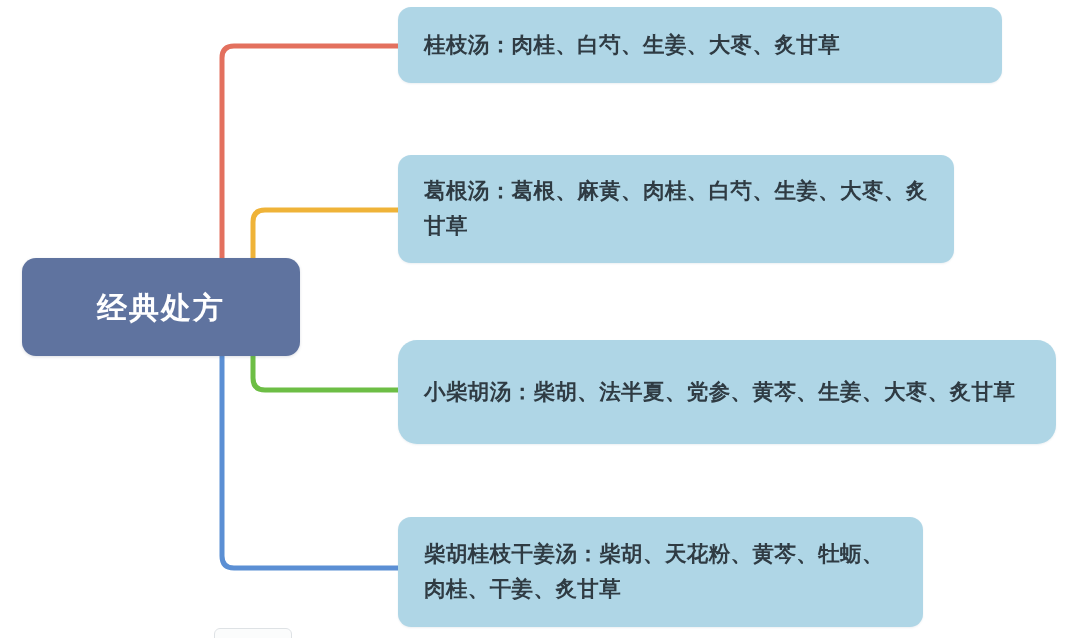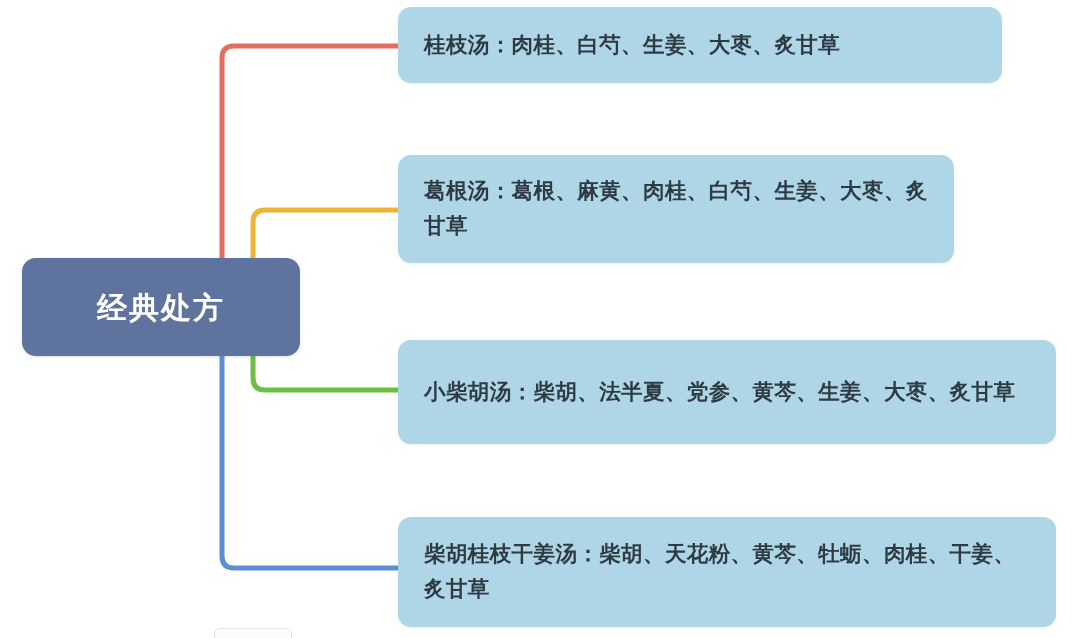--- a/index.html
+++ b/index.html
@@ -61,21 +61,21 @@
     color: #2F3B43;
     font-size: 21.5px;
     font-weight: 700;
     line-height: 1.62;
     letter-spacing: 0.4px;
     word-break: break-all;
   }
   #branch-node-1 { left: 398px; top: 7px;   width: 604px; height: 76px; }
   #branch-node-2 { left: 398px; top: 155px; width: 556px; height: 108px; }
   #branch-node-3 { left: 398px; top: 340px; width: 658px; height: 104px; }
-  #branch-node-4 { left: 398px; top: 517px; width: 658px; height: 110px; }
+  #branch-node-4 { left: 398px; top: 517px; width: 525px; height: 110px; }
 
   .ghost-node {
     position: absolute;
     left: 214px;
     top: 628px;
     width: 76px;
     height: 22px;
     border: 1px solid #d9dde1;
     border-radius: 6px;
     background: #fbfcfc;
@@ -99,21 +99,21 @@
   </div>
 
   <div class="node branch-node" id="branch-node-1" style="background: rgb(175, 214, 230);">
     <span class="node-text">桂枝汤：肉桂、白芍、生姜、大枣、炙甘草</span>
   </div>
 
   <div class="node branch-node" id="branch-node-2" style="background: rgb(175, 214, 230);">
     <span class="node-text">葛根汤：葛根、麻黄、肉桂、白芍、生姜、大枣、炙甘草</span>
   </div>
 
-  <div class="node branch-node" id="branch-node-3" style="background: rgb(175, 214, 230);">
+  <div class="node branch-node" id="branch-node-3" style="background: rgb(175, 214, 230); border-radius: 19px;">
     <span class="node-text">小柴胡汤：柴胡、法半夏、党参、黄芩、生姜、大枣、炙甘草</span>
   </div>
 
   <div class="node branch-node" id="branch-node-4" style="background: rgb(175, 214, 230);">
     <span class="node-text">柴胡桂枝干姜汤：柴胡、天花粉、黄芩、牡蛎、肉桂、干姜、炙甘草</span>
   </div>
 
   <div class="ghost-node"></div>
 
 </div>

